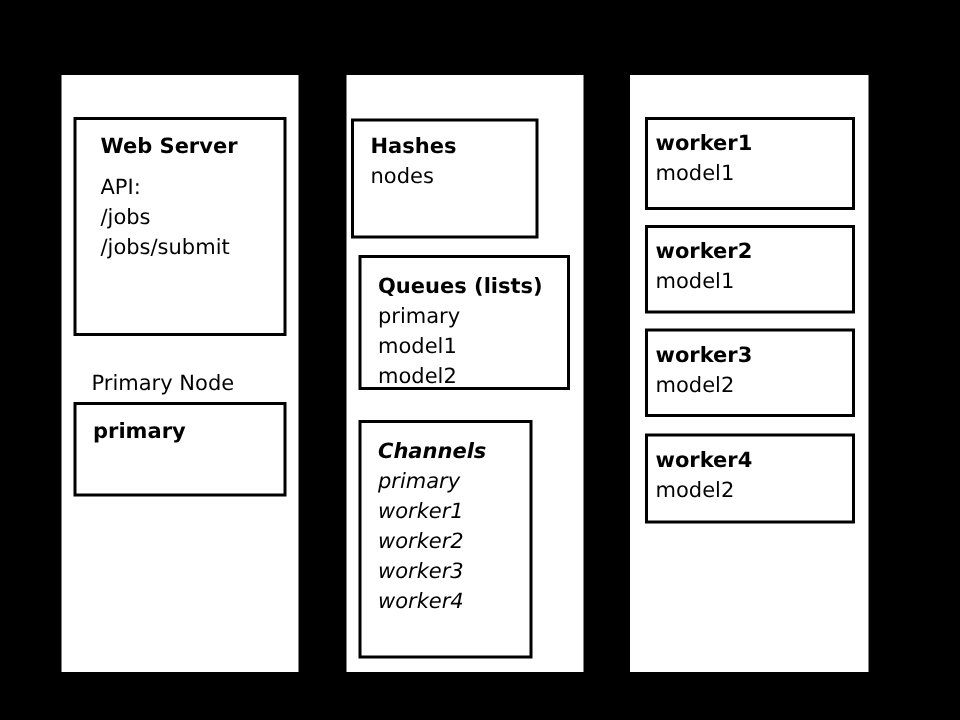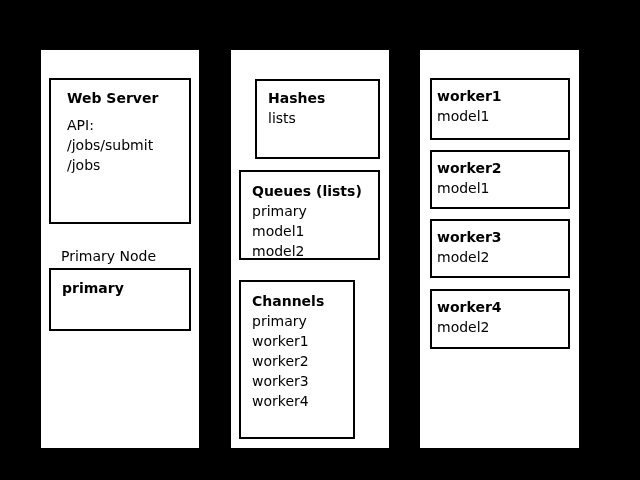--- a/index.html
+++ b/index.html
@@ -46,56 +46,56 @@
   #box-web-server .title { margin-bottom: 7px; }
   #label-primary-node {
     position: absolute;
     left: 20px; top: 196px;
     font-size: 14px; line-height: 20px;
     font-weight: normal;
   }
   #box-primary { left: 8px; top: 218px; width: 142px; height: 63px; padding: 8px 6px 0 11px; }
 
   
-  #box-hashes   { left: 24px; top: 29px;  width: 125px; height: 80px;  padding: 7px 4px 0 11px; }
+  #box-hashes   { left: 3px; top: 29px;  width: 125px; height: 80px;  padding: 7px 4px 0 11px; }
   #box-queues   { left: 8px; top: 120px; width: 141px; height: 90px;  padding: 9px 4px 0 11px; }
-  #box-channels { left: 8px; top: 230px; width: 116px; height: 159px; padding: 9px 4px 6px 11px; }
+  #box-channels { left: 8px; top: 230px; width: 116px; height: 159px; padding: 9px 4px 6px 11px; font-style: italic; }
 
   
   .worker-box { left: 10px; width: 140px; padding: 6px 4px 0 5px; }
   #box-worker1 { top: 28px;  height: 62px; }
   #box-worker2 { top: 100px; height: 59px; }
   #box-worker3 { top: 169px; height: 59px; }
   #box-worker4 { top: 239px; height: 60px; }
 </style>
 </head>
 <body>
 
 <div class="panel" id="panel-web">
 
   <div class="box" id="box-web-server">
     <div class="title">Web Server</div>
     <div class="line">API:</div>
+    <div class="line">/jobs</div>
     <div class="line">/jobs/submit</div>
-    <div class="line">/jobs</div>
   </div>
 
   <div id="label-primary-node">Primary Node</div>
 
   <div class="box" id="box-primary">
     <div class="title">primary</div>
   </div>
 
 </div>
 
 <div class="panel" id="panel-redis">
 
   <div class="box" id="box-hashes">
     <div class="title">Hashes</div>
-    <div class="line">lists</div>
+    <div class="line">nodes</div>
   </div>
 
   <div class="box" id="box-queues">
     <div class="title">Queues (lists)</div>
     <div class="line">primary</div>
     <div class="line">model1</div>
     <div class="line">model2</div>
   </div>
 
   <div class="box" id="box-channels">

